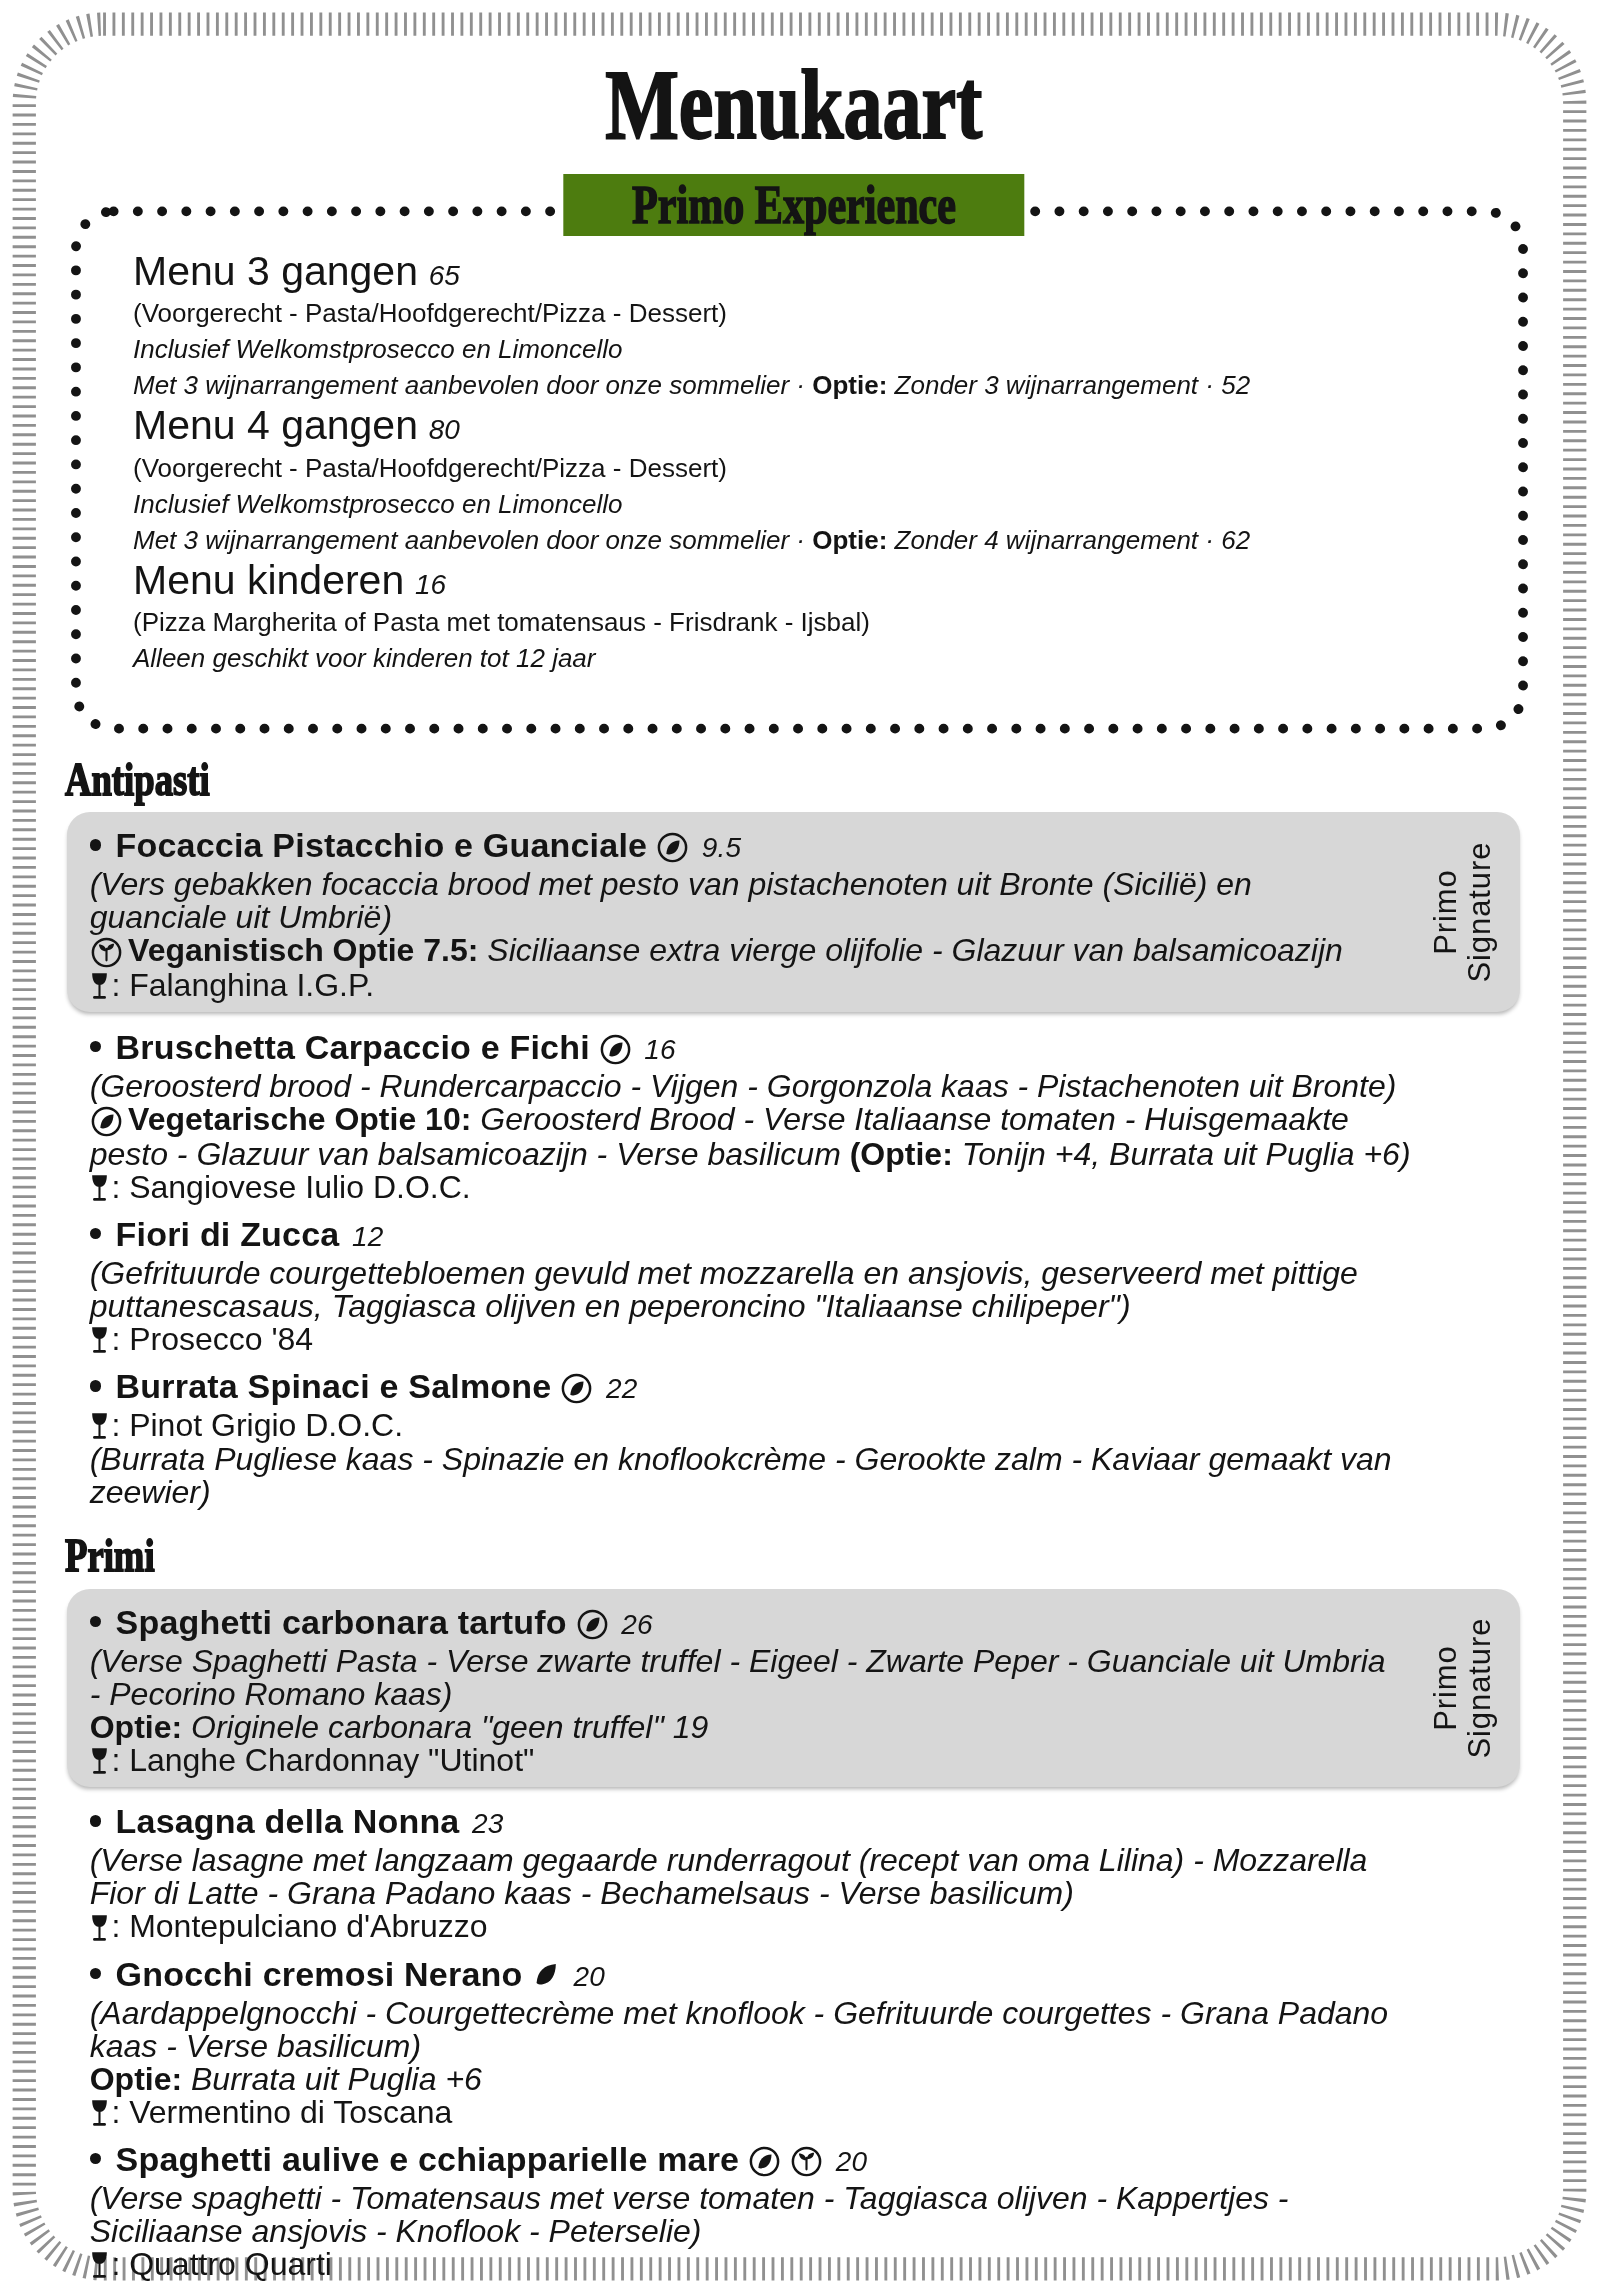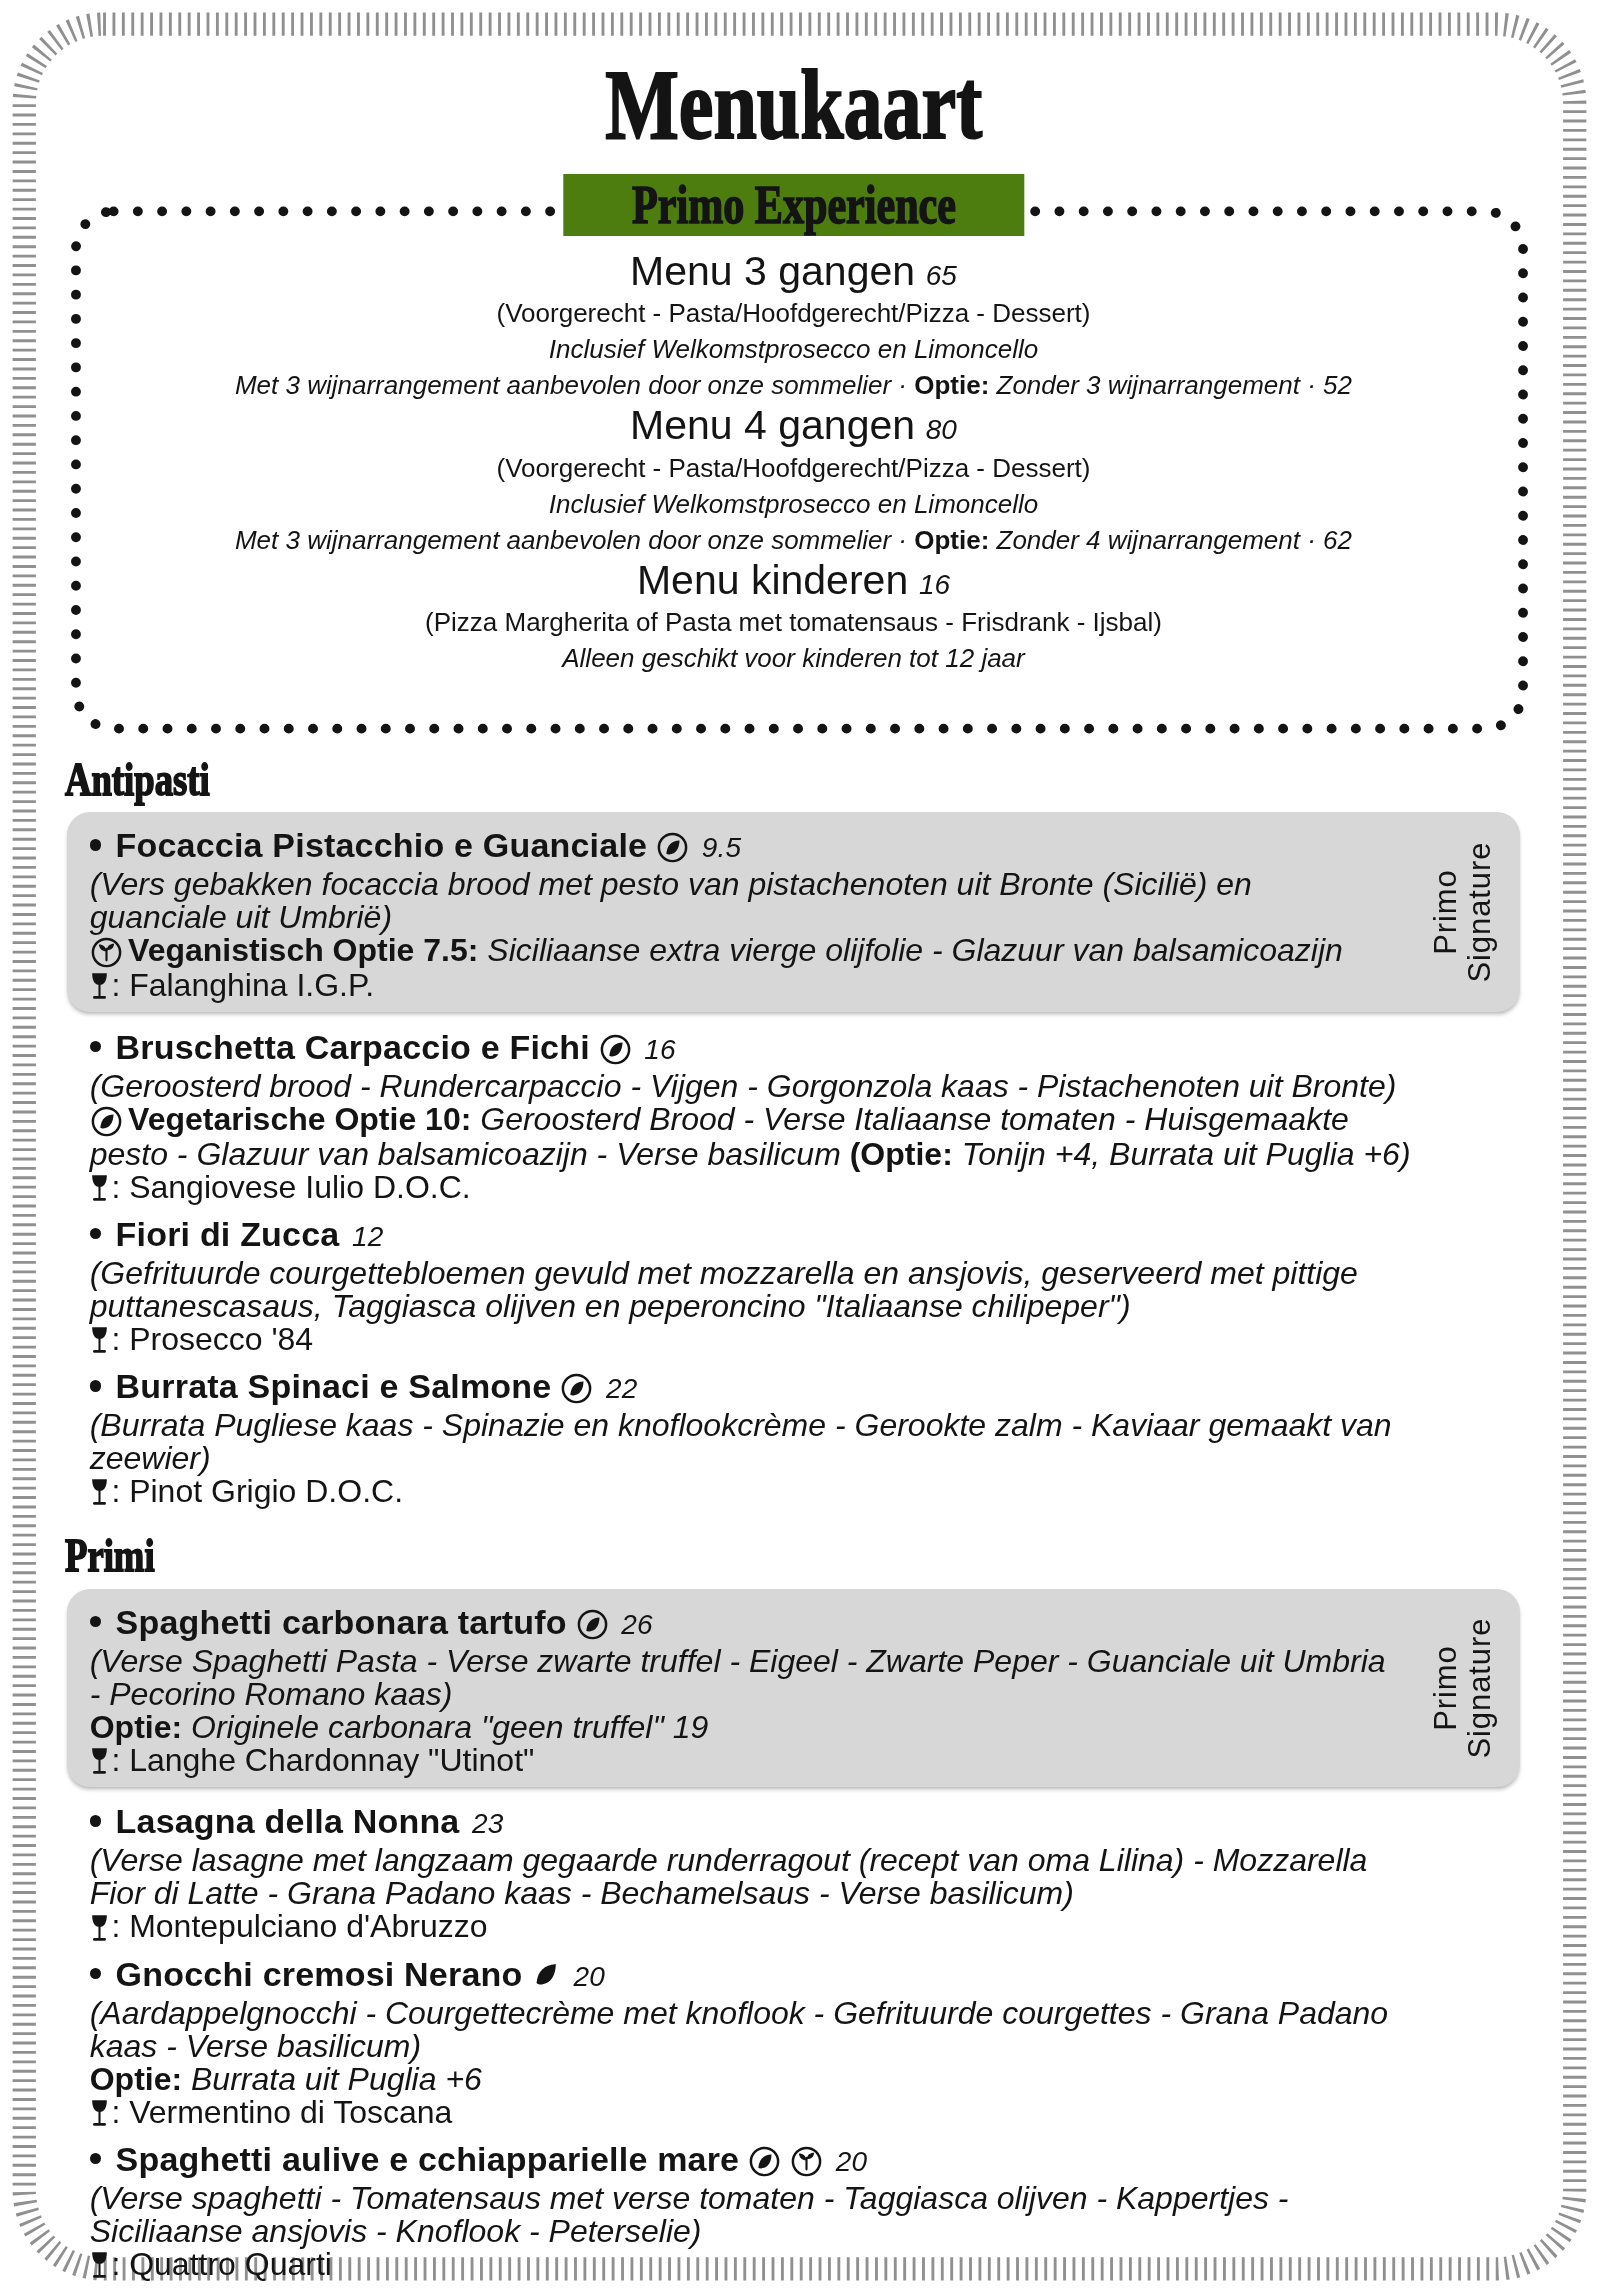--- a/index.html
+++ b/index.html
@@ -27,21 +27,21 @@
 
   
   .experience{position:relative;height:528px;margin:50px 23px 0}
   .dotbox{position:absolute;inset:0}
   .exp-title{
     position:absolute;top:-32px;left:50%;transform:translateX(-50%);
     background:#4d7c0f;padding:0 23px;margin:0;white-space:nowrap;
     font-family:"Liberation Serif",serif;font-weight:700;font-size:54px;line-height:1.15;text-align:center;
     -webkit-text-stroke:1.6px #141414;
   }
-  .exp-inner{padding:43px 63px 0;text-align:center}
+  .exp-inner{padding:43px 63px 0;}
   .menu-name{margin:12.5px 0 1.8px;font-size:41px;line-height:1.09;font-weight:400}
   .menu-name:first-child,.menu-block:first-child .menu-name{margin-top:0}
   .m-price{font-style:italic;font-size:28px;margin-left:10.7px}
   .exp-line{margin:0;font-size:26px;line-height:36px}
   .it{font-style:italic}
   .opt-label{font-weight:700;font-style:normal}
 
   
   .items{margin:0 19.7px}
   .item{padding:7.2px 99px 1.8px 23px;position:relative}
@@ -172,24 +172,24 @@
             <use href="#ic-wine"></use>
           </svg><span>:</span><span> Prosecco '84</span></p>
     </div>
 
     <div class="item">
       <p class="d-title">
         <span class="dot"></span><span>Burrata Spinaci e Salmone</span><svg class="icon" viewBox="0 0 40 40">
             <use href="#ic-veg"></use>
           </svg><span class="d-price">22</span>
       </p>
+      <p class="line"><svg class="wine-icon" viewBox="0 0 22 36">
+            <use href="#ic-wine"></use>
+          </svg><span>:</span><span> Pinot Grigio D.O.C.</span></p>
       <p class="line it">(Burrata Pugliese kaas - Spinazie en knoflookcrème - Gerookte zalm - Kaviaar gemaakt van zeewier)</p>
-      <p class="line"><svg class="wine-icon" viewBox="0 0 22 36">
-            <use href="#ic-wine"></use>
-          </svg><span>:</span><span> Pinot Grigio D.O.C.</span></p>
     </div>
   </div>
 
   <h2 class="sec-h"><span class="cond">Primi</span></h2>
   <div class="items">
 
     <div class="item signature">
       <p class="d-title">
         <span class="dot"></span><span>Spaghetti carbonara tartufo</span><svg class="icon" viewBox="0 0 40 40">
             <use href="#ic-veg"></use>

